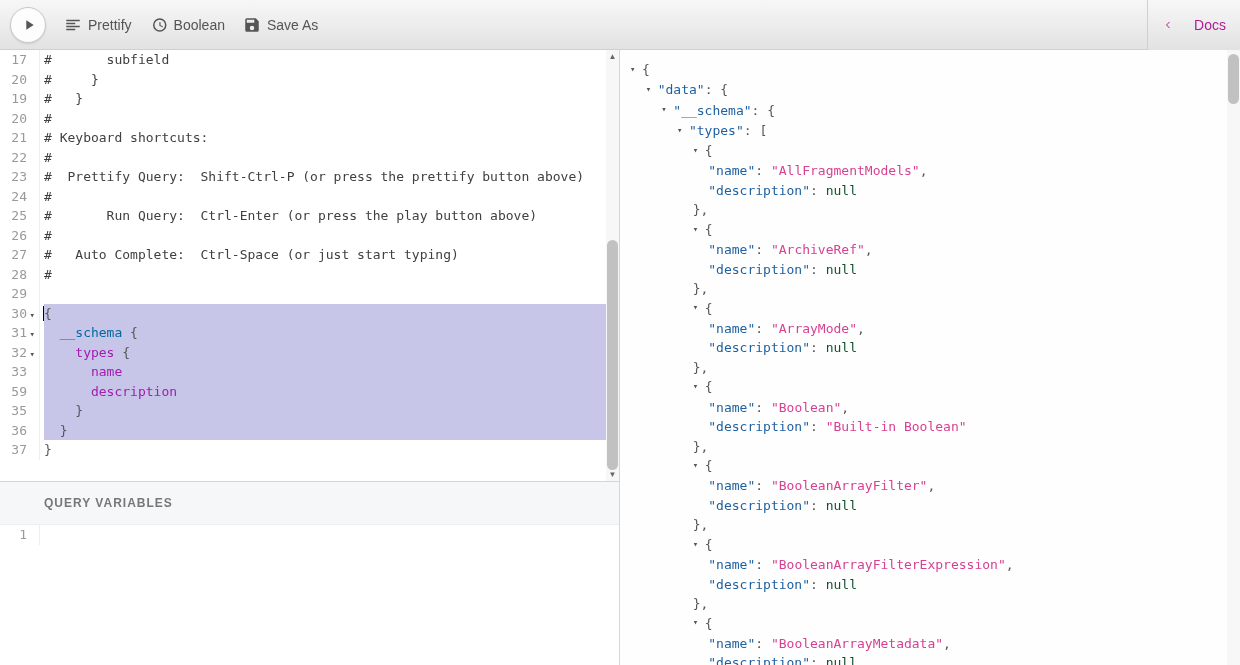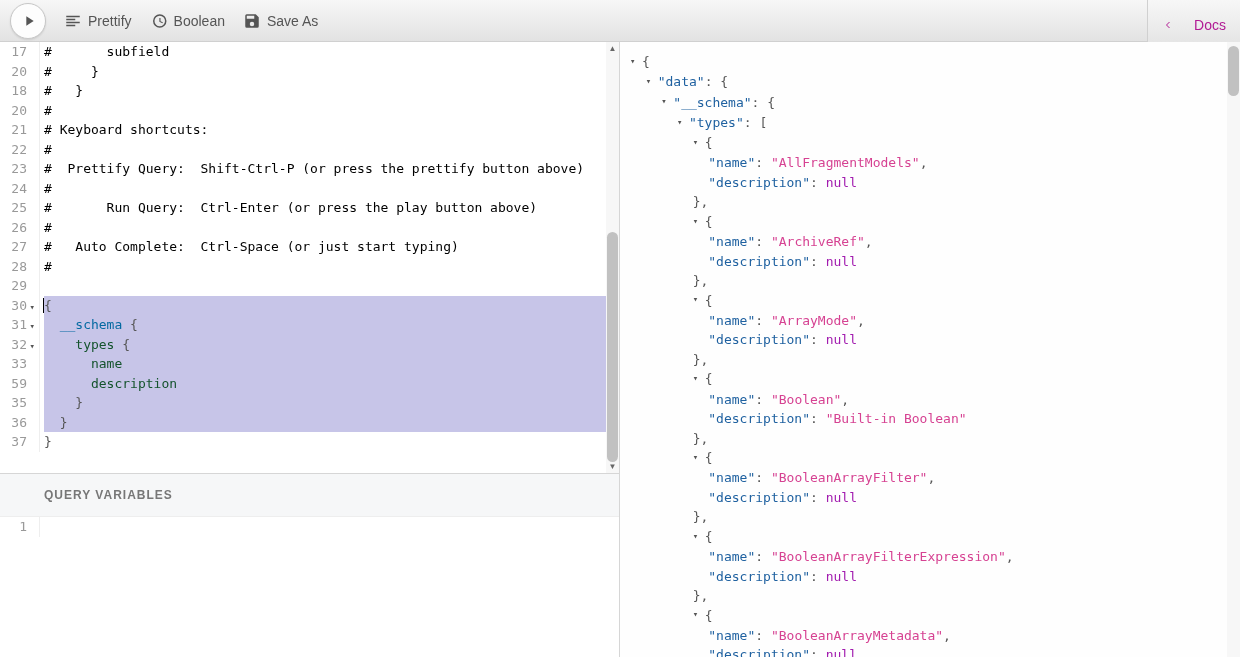--- a/index.html
+++ b/index.html
@@ -1,59 +1,59 @@
 <!DOCTYPE html>
 <html><head>
 <meta charset="utf-8">
 <style>
 * { margin: 0; padding: 0; box-sizing: border-box; }
 body { font-family: -apple-system, BlinkMacSystemFont, "Segoe UI", Helvetica, Arial, sans-serif; width: 1240px; height: 665px; overflow: hidden; background: #fff; }
 
-.toolbar { height: 42px; background: linear-gradient(#f7f7f7, #e2e2e2); border-bottom: 1px solid #d0d0d0; display: flex; align-items: center; padding: 0 10px; position: relative; }
+.toolbar { height: 50px; background: linear-gradient(#f7f7f7, #e2e2e2); border-bottom: 1px solid #d0d0d0; display: flex; align-items: center; padding: 0 10px; position: relative; }
 .toolbar-left { display: flex; align-items: center; gap: 18px; }
 .play-btn { width: 36px; height: 36px; border-radius: 50%; background: #fdfdfd; border: 1px solid #c7c7c7; display: flex; align-items: center; justify-content: center; cursor: pointer; box-shadow: 0 1px 2px rgba(0,0,0,0.1); }
 .play-btn svg { width: 16px; height: 16px; fill: #555; margin-left: 2px; }
 .tb-item { display: flex; align-items: center; gap: 6px; cursor: pointer; color: #555; font-size: 14px; }
 .tb-item svg { width: 18px; height: 18px; fill: #555; }
 .docs-btn { position: absolute; right: 0; top: 0; height: 50px; border-left: 1px solid #d0d0d0; display: flex; align-items: center; padding: 0 14px; gap: 20px; color: #b11a94; cursor: pointer; font-size: 14px; background: linear-gradient(#f7f7f7,#e2e2e2); }
 .docs-btn svg { width: 12px; height: 12px; stroke: #b11a94; fill: none; stroke-width: 2; }
 
 .main { display: flex; height: calc(100% - 50px); }
 .left-pane { width: 620px; display: flex; flex-direction: column; border-right: 1px solid #d6d6d6; }
 .editor-wrap { flex: 1; position: relative; overflow: hidden; }
 .editor-scroll { position: absolute; inset: 0; overflow-y: auto; }
 .cm { display: flex; font-family: Consolas, Menlo, Monaco, monospace; font-size: 13px; line-height: 19.5px; }
 .gutter { width: 40px; background: #fff; text-align: right; color: #999; padding-right: 4px; border-right: 1px solid #eee; user-select: none; }
 .gutter .ln { position: relative; padding-right: 8px; }
 .gutter .fold { position: absolute; right: 0px; top: 2px; font-size: 9px; color: #555; }
 .code { flex: 1; padding-left: 4px; white-space: pre; color: #555; position: relative; }
 .code .line { height: 19.5px; }
 .sel { background: #c7c5e8; }
-.tok-comment { color: #000000; }
+.tok-comment { color: #404040; }
 .tok-keyword { color: #0369a1; }
-.tok-prop { color: #14532d; }
+.tok-prop { color: #a21caf; }
 .tok-punc { color: #555; }
 .tok-caret { border-left: 1px solid #000; margin-left: -1px; }
 
 .scrollbar-right { position: absolute; right: 0; top: 0; bottom: 0; width: 13px; background: #f7f7f7; }
 .scrollbar-thumb { position: absolute; left: 1px; right: 1px; background: #c1c1c1; border-radius: 6px; }
 .scrollbar-arrow { position: absolute; left: 0; right: 0; height: 13px; font-size: 8px; text-align: center; color: #666; line-height: 13px; }
 
 .vars-header { height: 44px; background: #f6f7f8; border-top: 1px solid #d6d6d6; border-bottom: 1px solid #eee; display: flex; align-items: center; padding-left: 44px; font-size: 12px; letter-spacing: 1px; font-weight: bold; color: #777; }
 .vars-body { height: 140px; overflow: auto; background: #fff; }
 .vars-body .cm { font-size: 13px; }
 .vars-body .gutter { color: #999; }
 
 .right-pane { flex: 1; position: relative; overflow: hidden; background: #fefefe; }
 .result-scroll { position: absolute; inset: 0; overflow: auto; padding: 10px 6px 10px 10px; font-family: Consolas, Menlo, Monaco, monospace; font-size: 13px; line-height: 19.5px; color: #555; }
 .rline { white-space: pre; position: relative; }
 .rfold { display: inline-block; width: 12px; color: #555; font-size: 9px; vertical-align: middle; position: relative; top: -1px; }
 .j-key { color: #1f61a0; }
 .j-str { color: #d64292; }
-.j-null { color: #a21caf; }
+.j-null { color: #14532d; }
 .j-punc { color: #555; }
 </style>
 </head>
 <body>
 
 <div class="toolbar">
   <div class="toolbar-left">
     <div class="play-btn">
       <svg viewBox="0 0 24 24">
           <path d="M8 5v14l11-7z"></path>
@@ -87,21 +87,21 @@
 </div>
 
 <div class="main">
   <div class="left-pane">
     <div class="editor-wrap">
       <div class="editor-scroll">
         <div class="cm">
           <div class="gutter" id="editor-gutter">
               <div class="ln">17</div>
               <div class="ln">20</div>
-              <div class="ln">18</div>
+              <div class="ln">19</div>
               <div class="ln">20</div>
               <div class="ln">21</div>
               <div class="ln">22</div>
               <div class="ln">23</div>
               <div class="ln">24</div>
               <div class="ln">25</div>
               <div class="ln">26</div>
               <div class="ln">27</div>
               <div class="ln">28</div>
               <div class="ln">29</div>

